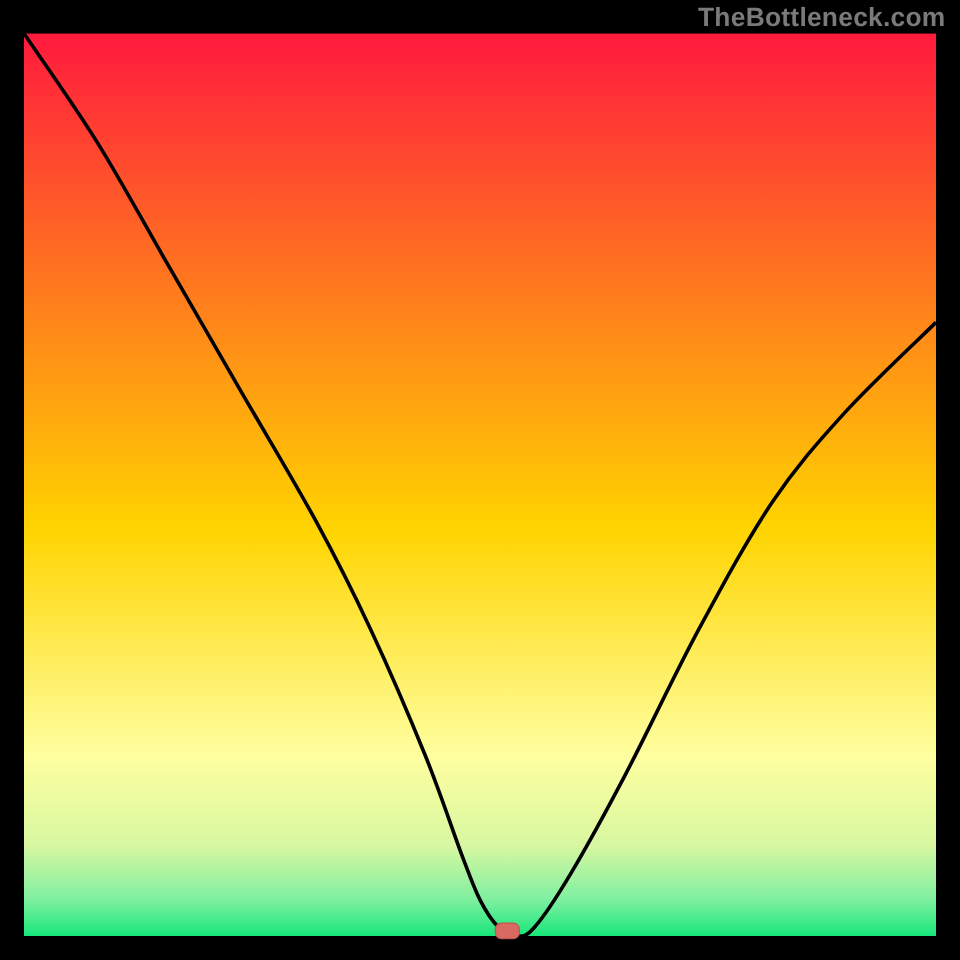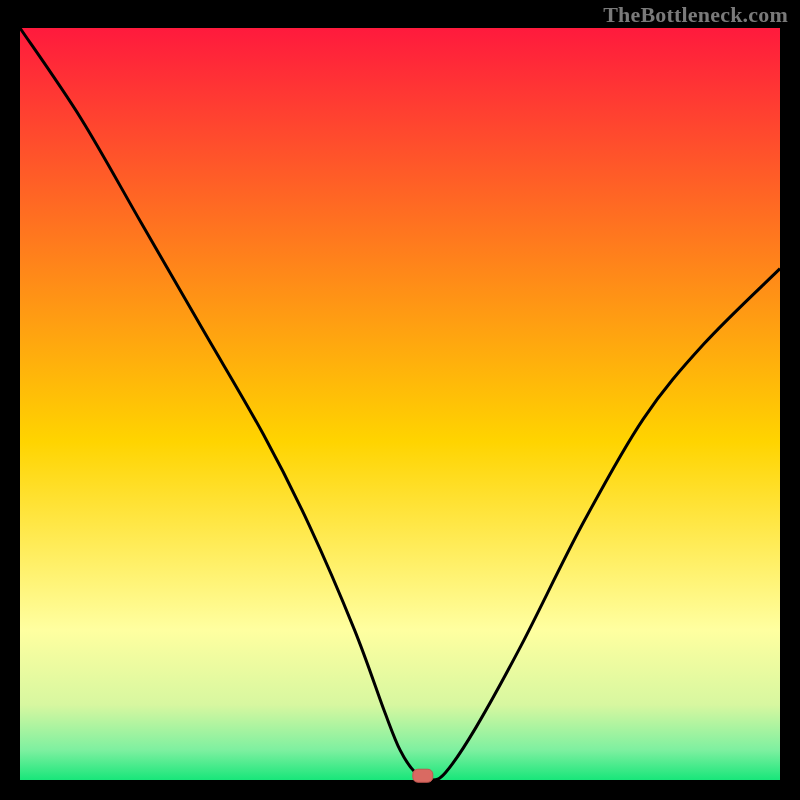--- a/index.html
+++ b/index.html
@@ -15,21 +15,21 @@
     top: 0;
     left: 0;
     width: 800px;
     height: 800px;
     background: #000;
   }
   .watermark {
     position: absolute;
     top: 2px;
     right: 12px;
-    font-family: Liberation Serif, serif;
+    font-family: Liberation Sans, sans-serif;
     font-size: 22px;
     font-weight: bold;
     color: #7a7a7a;
     letter-spacing: 0.2px;
   }
   svg {
     position: absolute;
     top: 0;
     left: 0;
   }

